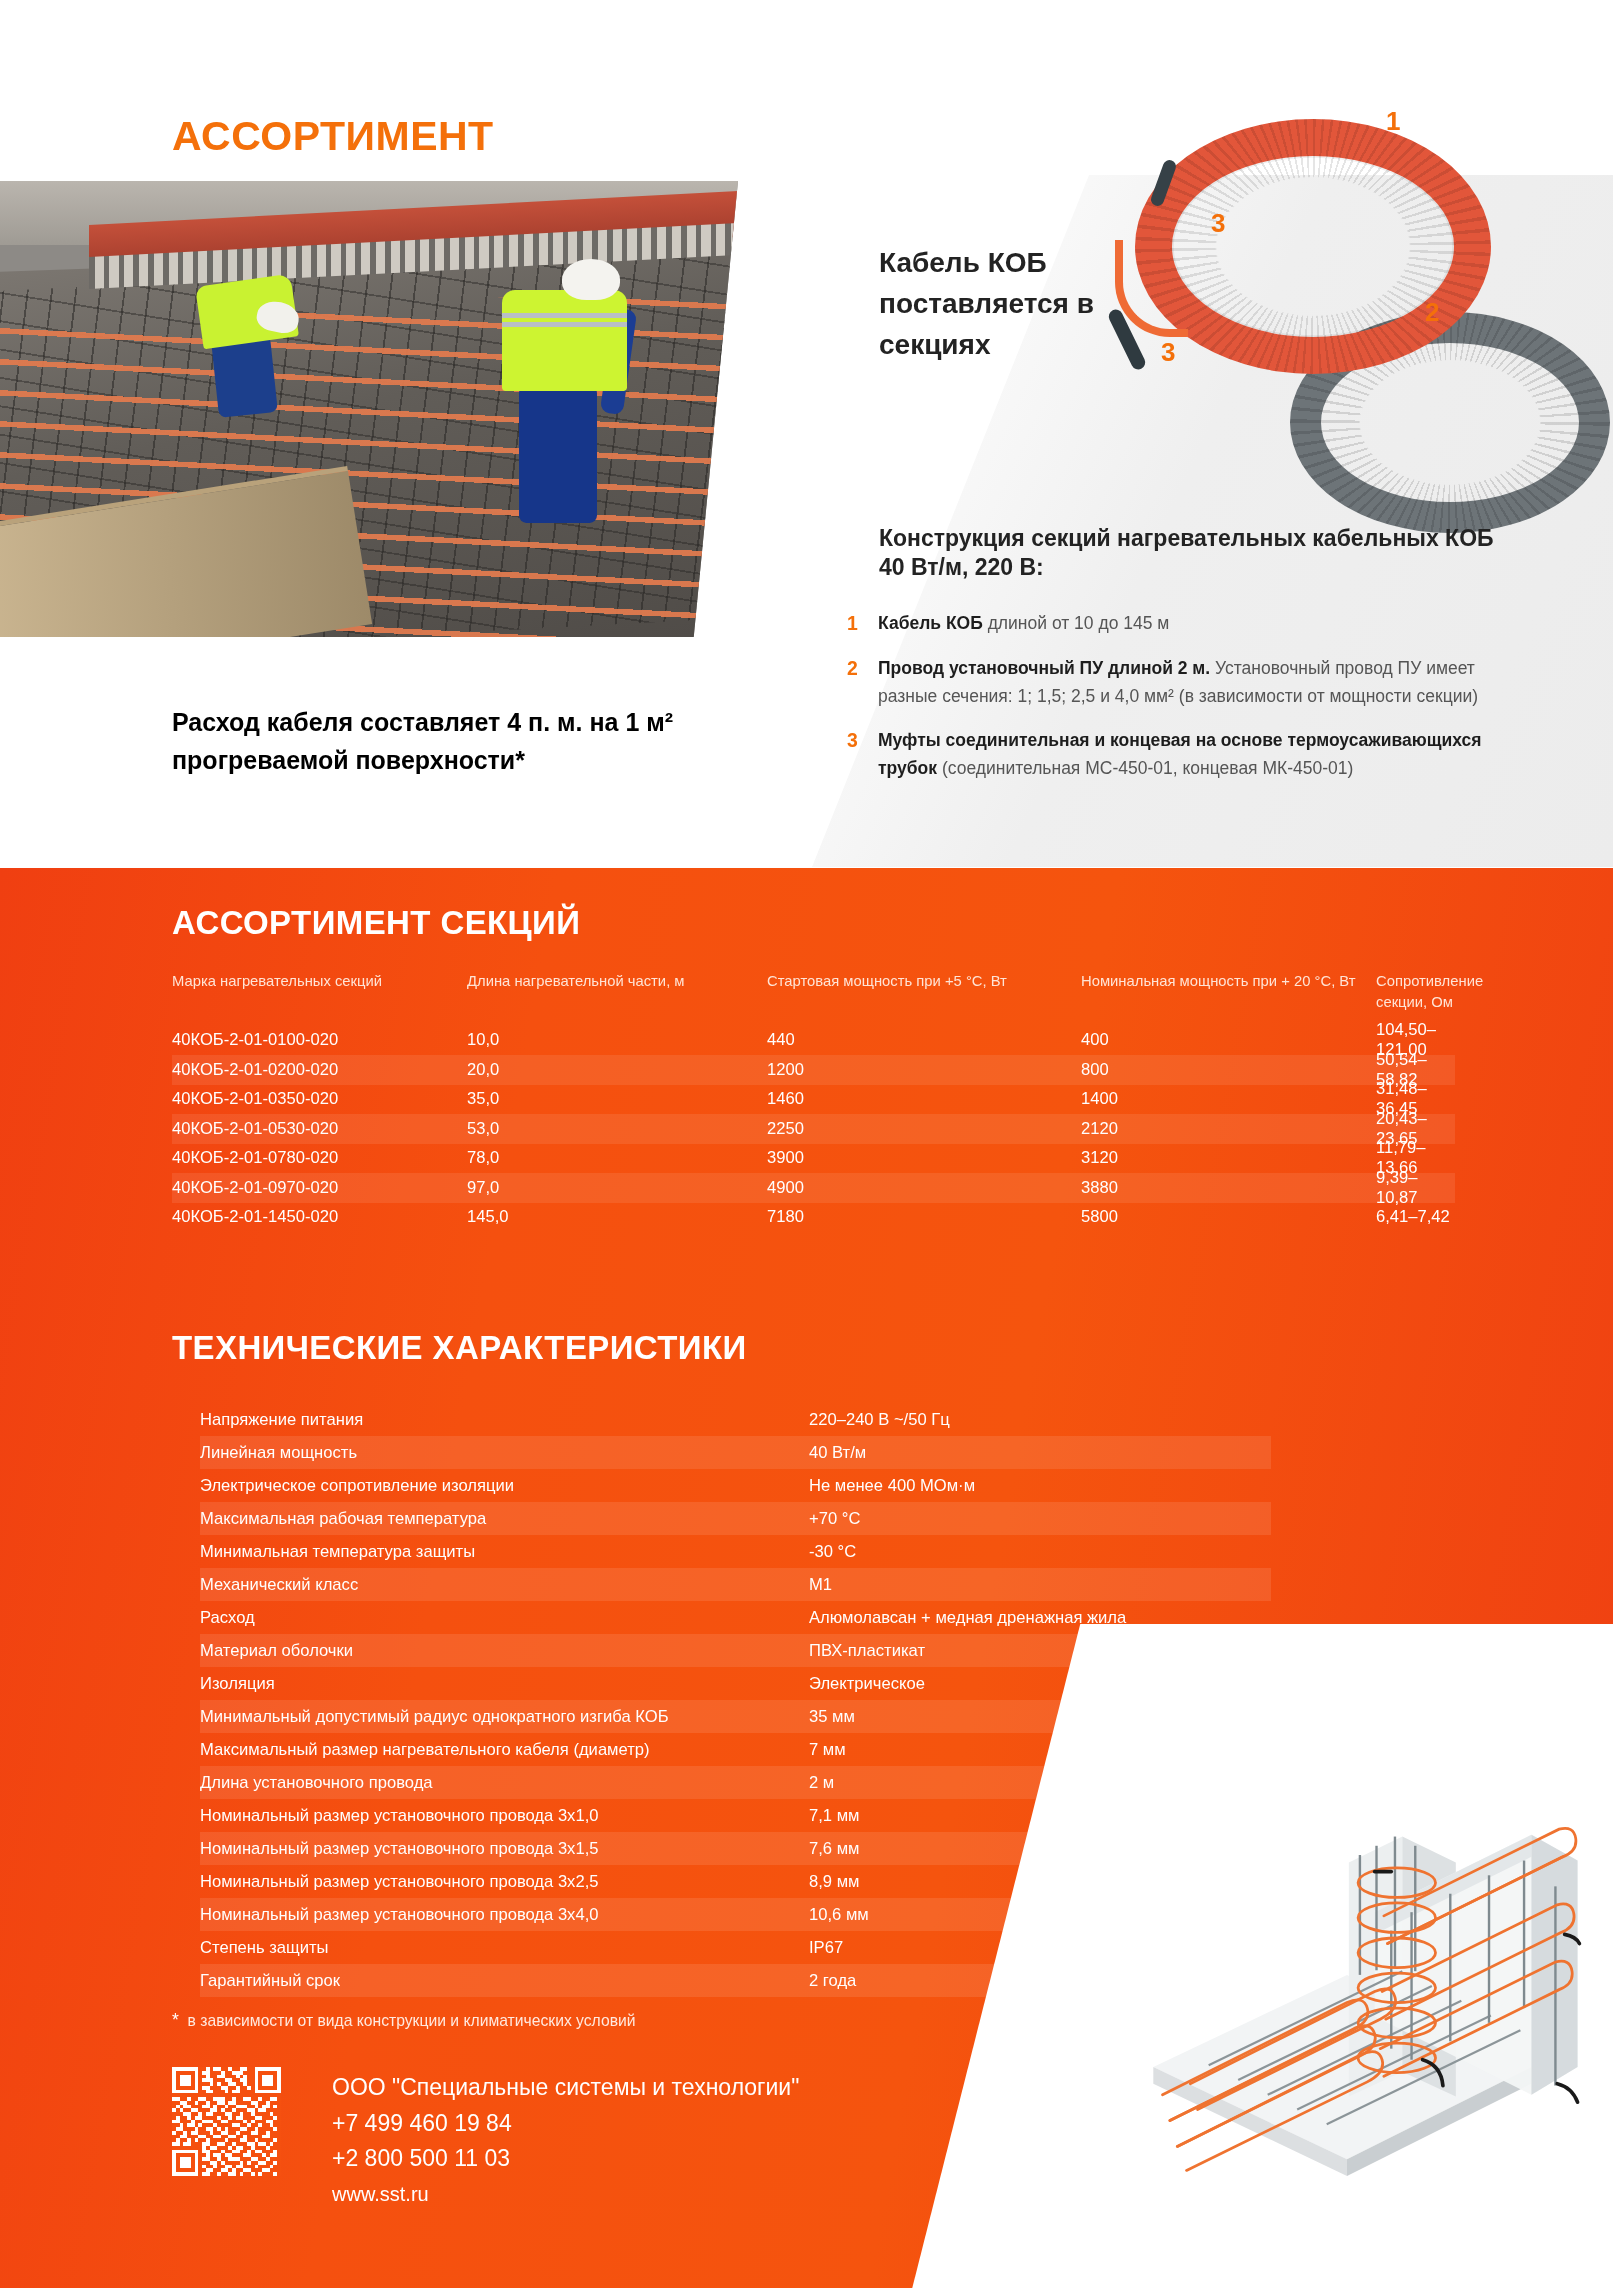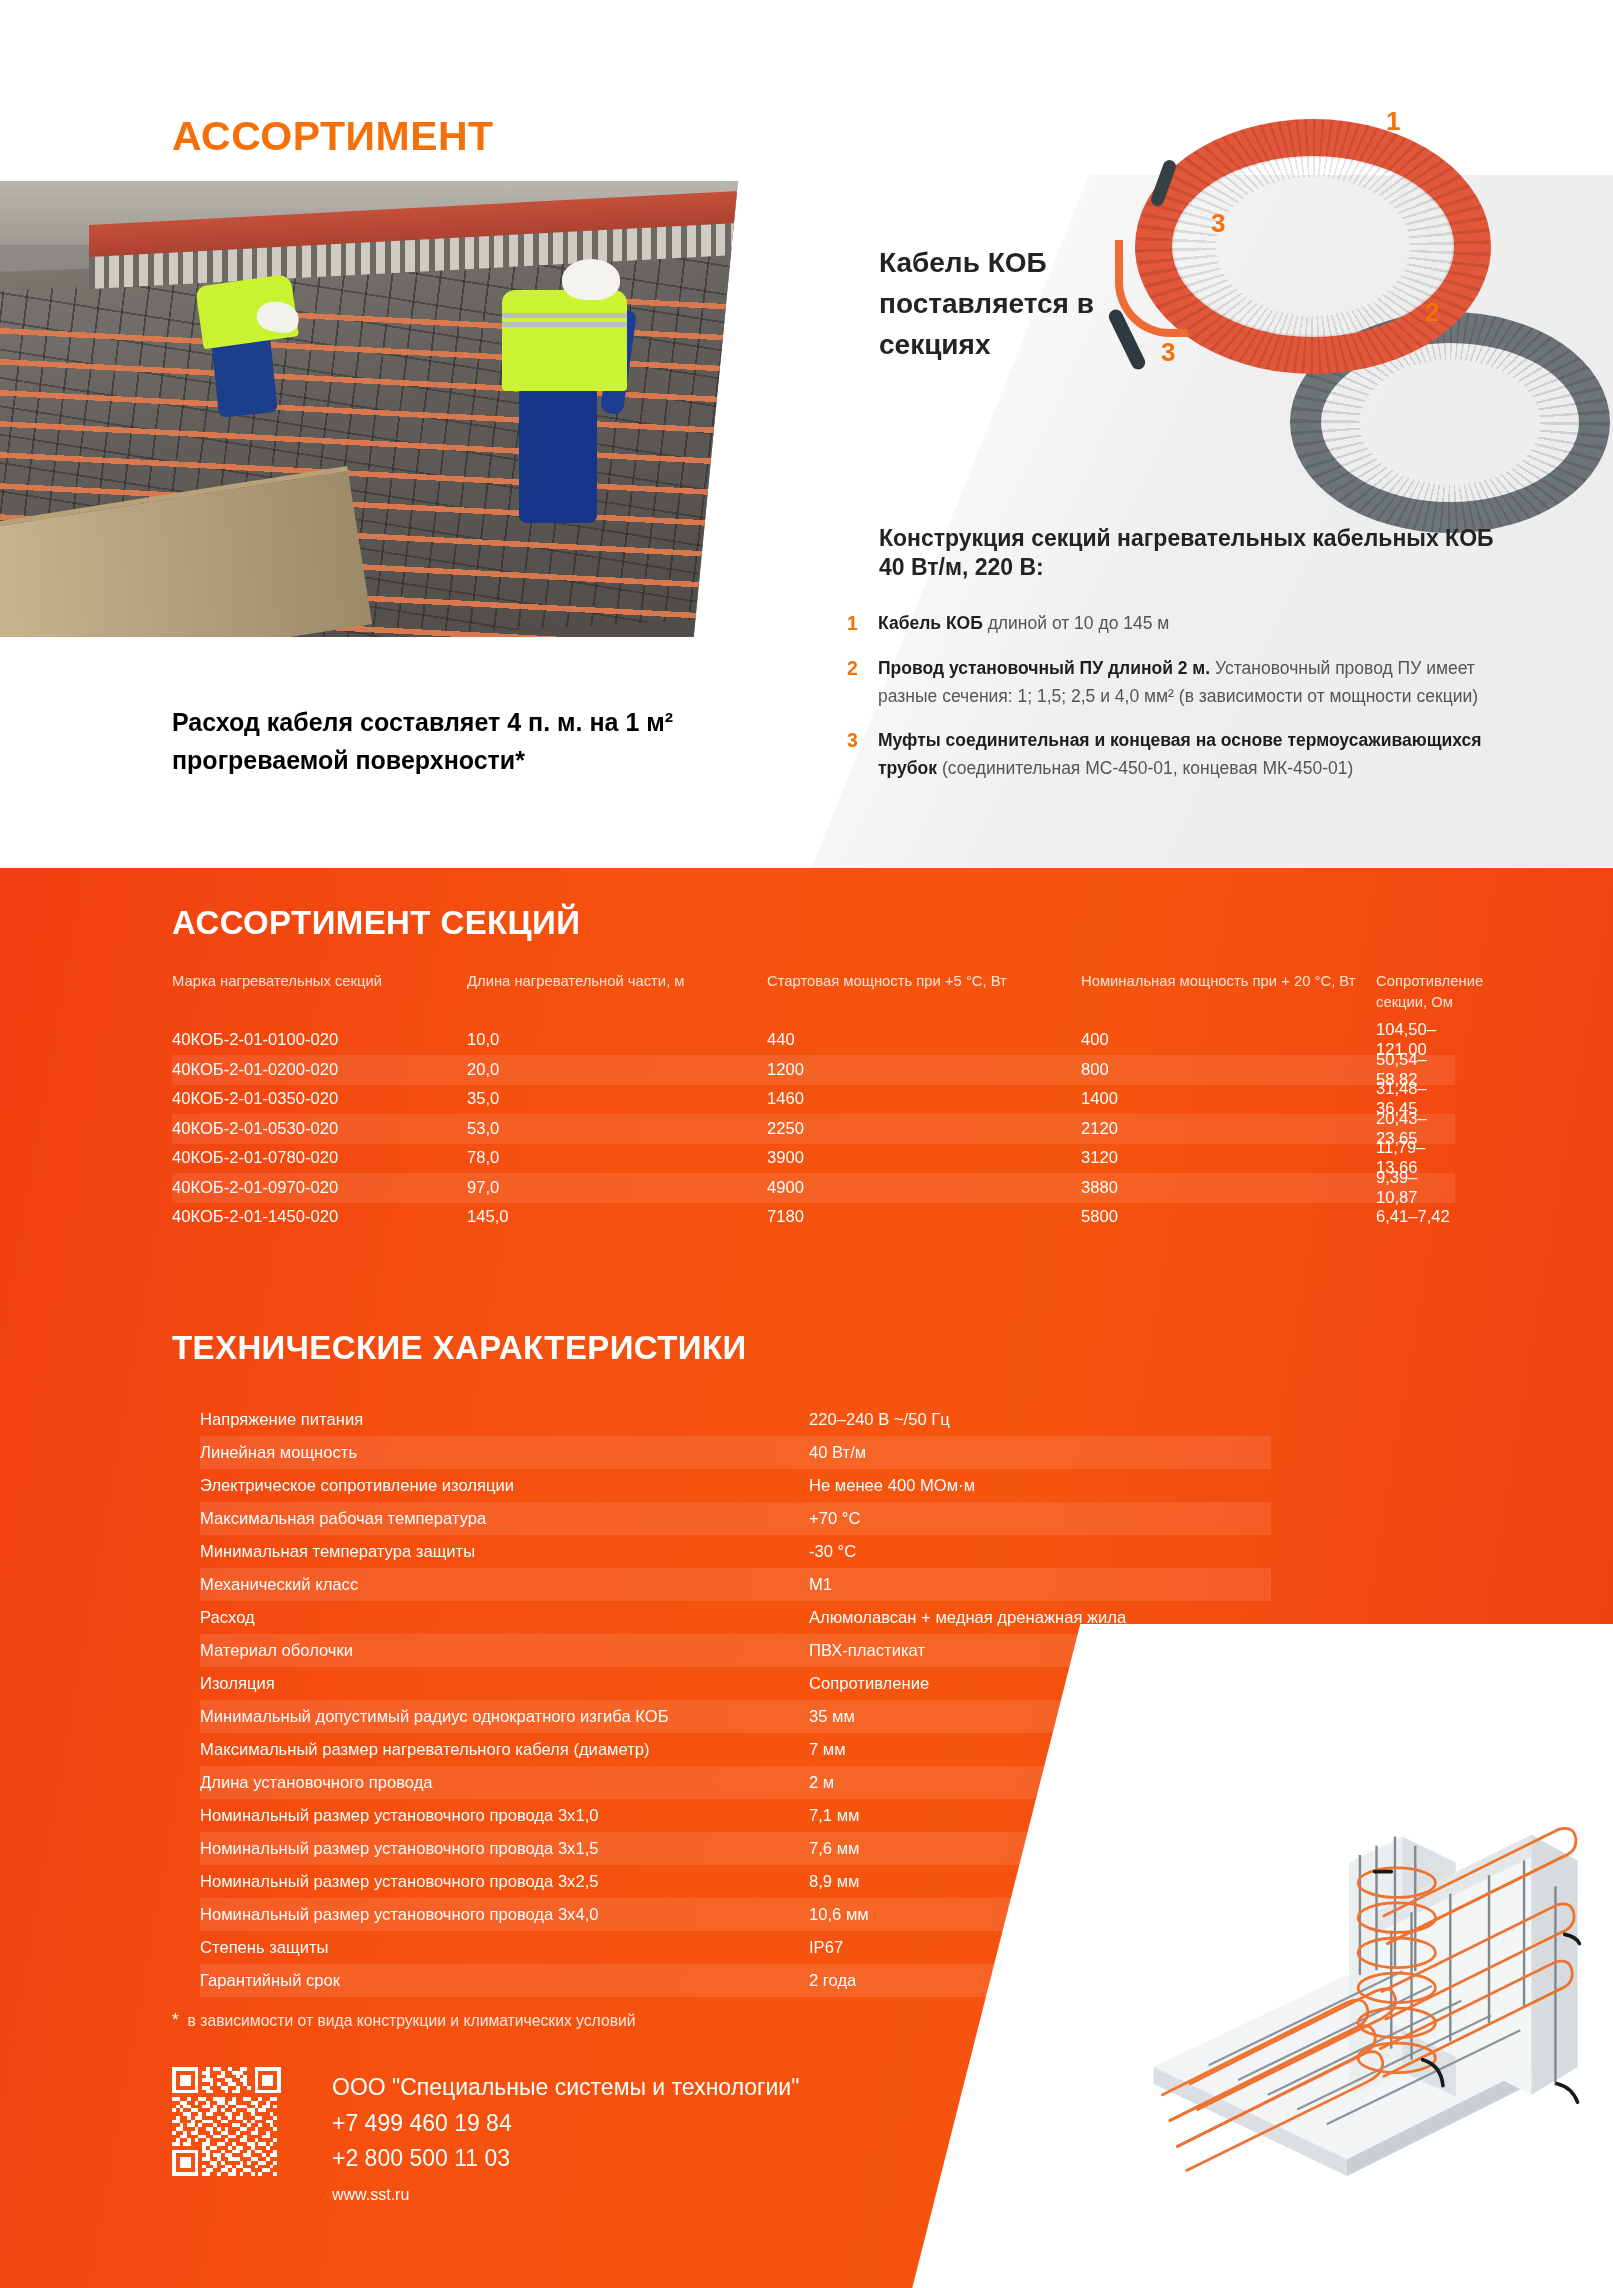--- a/index.html
+++ b/index.html
@@ -163,21 +163,21 @@
     position:absolute;left:172px;top:2010px;font-size:15.7px;color:#ffe9df;
   }
   .footnote .ast{color:#ffffff;font-size:17.5px;}
 
   
   .qr{position:absolute;left:172px;top:2067px;width:109px;height:109px;background:#f5500f;}
   .qr svg{display:block;}
   .contacts{position:absolute;left:332px;top:2069px;}
   .contacts .cname{font-size:23px;color:#ffffff;line-height:37px;}
   .contacts .cphone{font-size:23px;color:#ffffff;line-height:35px;}
-  .contacts .cweb{font-size:16px;color:#ffffff;line-height:37px;}
+  .contacts .cweb{font-size:20px;color:#ffffff;line-height:37px;}
 
   
   .diagram{position:absolute;left:1098px;top:1698px;width:498px;height:480px;}
 </style>
 </head>
 <body>
 
 <div class="page">
 
   <div class="top-white"></div>
@@ -338,21 +338,21 @@
       <div class="t-row">
         <div class="k">Расход</div>
         <div class="v">Алюмолавсан + медная дренажная жила</div>
       </div>
       <div class="t-row alt">
         <div class="k">Материал оболочки</div>
         <div class="v">ПВХ-пластикат</div>
       </div>
       <div class="t-row">
         <div class="k">Изоляция</div>
-        <div class="v">Сопротивление</div>
+        <div class="v">Электрическое</div>
       </div>
       <div class="t-row alt">
         <div class="k">Минимальный допустимый радиус однократного изгиба КОБ</div>
         <div class="v">35 мм</div>
       </div>
       <div class="t-row">
         <div class="k">Максимальный размер нагревательного кабеля (диаметр)</div>
         <div class="v">7 мм</div>
       </div>
       <div class="t-row alt">

